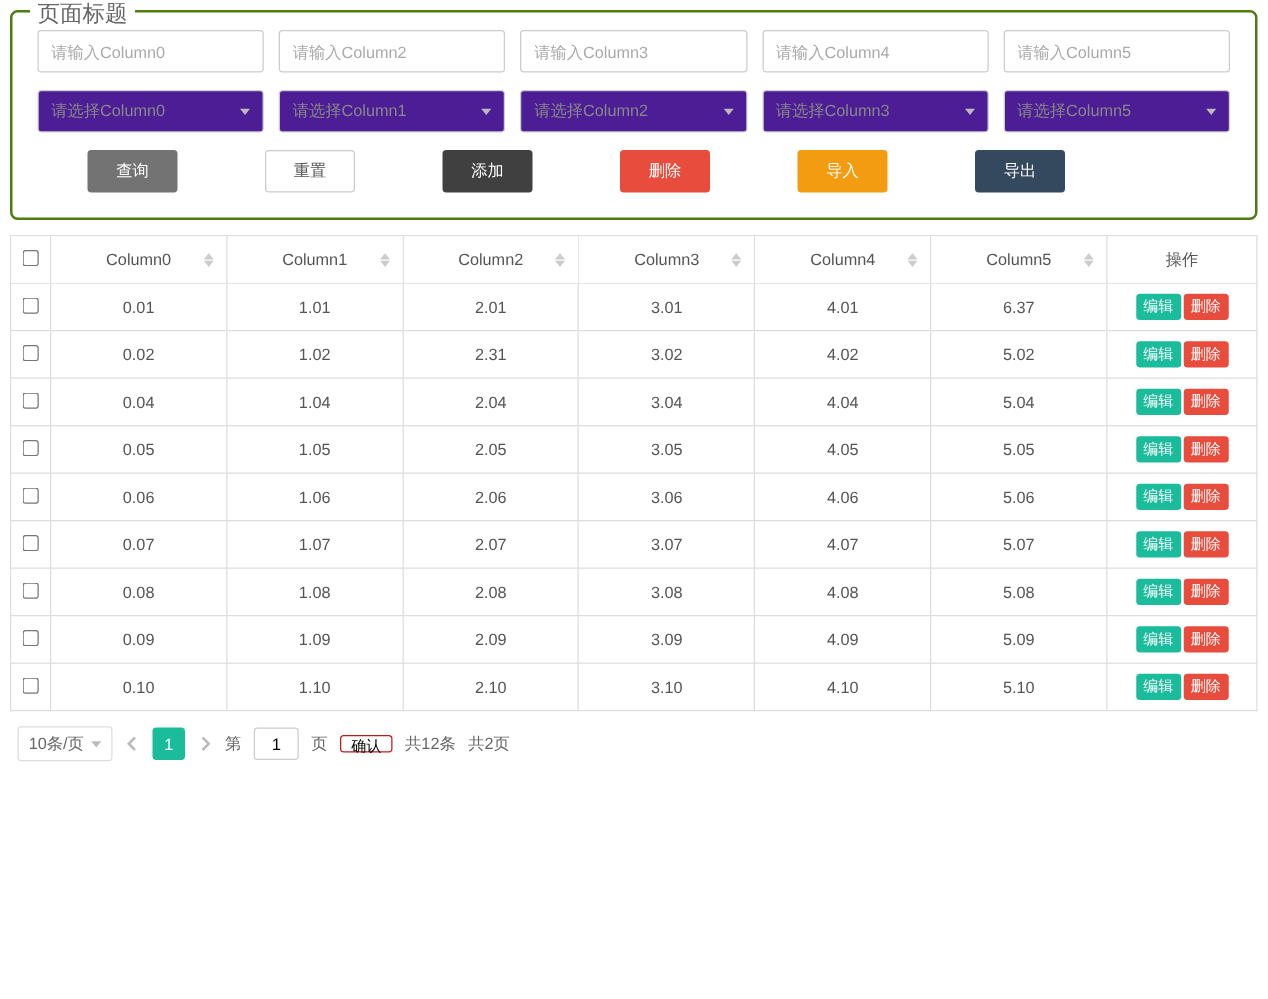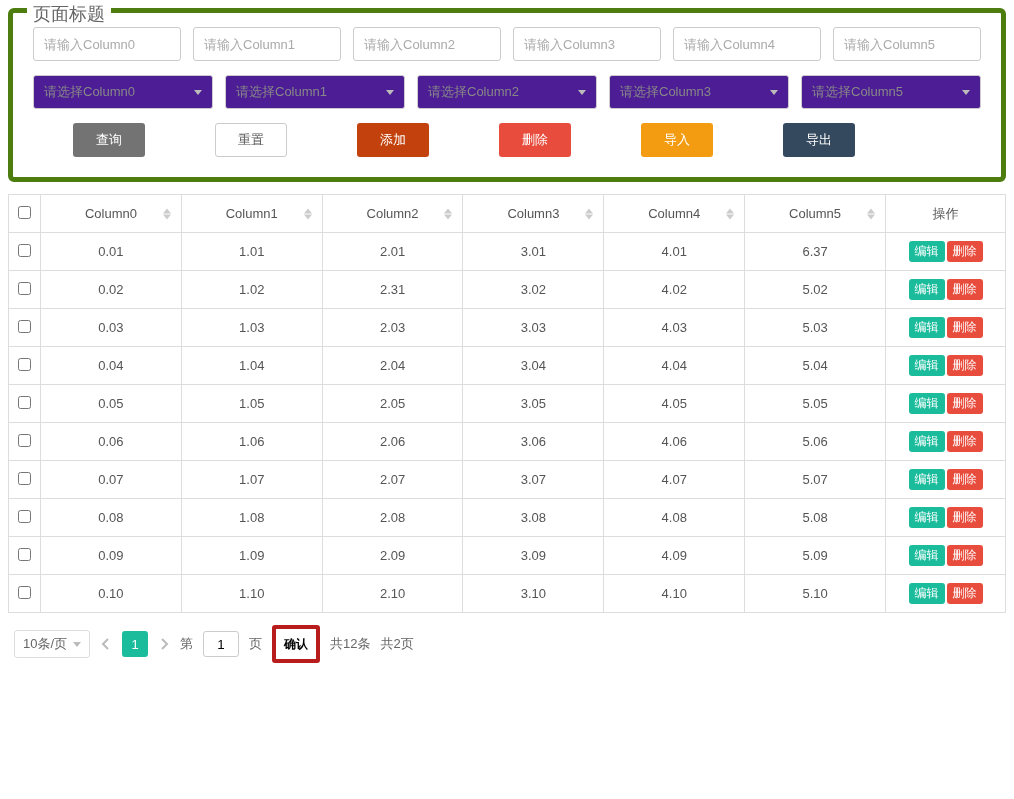--- a/index.html
+++ b/index.html
@@ -1,33 +1,33 @@
 <!DOCTYPE html>
 <html><head>
 <meta charset="utf-8">
 <style>
 * { box-sizing: border-box; margin: 0; padding: 0; }
 body { font-family: "Microsoft YaHei", Arial, sans-serif; font-size: 13px; color: #333; background: #fff; padding: 8px; }
 
-.fieldset { border: 5px solid #4d7c0f; border-radius: 6px; padding: 14px 20px 20px; position: relative; margin-bottom: 12px; }
+.fieldset { border: 2px solid #4d7c0f; border-radius: 6px; padding: 14px 20px 20px; position: relative; margin-bottom: 12px; }
 .fieldset-title { position: absolute; top: -11px; left: 14px; background: #fff; padding: 0 6px; font-size: 18px; color: #666; font-weight: normal; }
 
 .row { display: flex; gap: 12px; margin-bottom: 14px; }
 .row:last-child { margin-bottom: 0; }
 
 .text-input { flex: 1; min-width: 0; height: 34px; border: 1px solid #ccc; border-radius: 3px; padding: 0 10px; font-size: 13px; color: #333; }
 .text-input::placeholder { color: #aaa; }
 
 .select-box { flex: 1; min-width: 0; height: 34px; border: 1px solid #ccc; border-radius: 3px; padding: 0 10px; font-size: 13px; color: #888; display: flex; align-items: center; justify-content: space-between; cursor: pointer; background: #4c1d95; }
 .select-box .caret { width: 0; height: 0; border-left: 4px solid transparent; border-right: 4px solid transparent; border-top: 5px solid #bbb; }
 
 .btn { height: 34px; padding: 0 20px; border: none; border-radius: 3px; font-size: 13px; cursor: pointer; color: #fff; min-width: 72px; }
 .btn-teal { background: #737373; }
 .btn-white { background: #fff; color: #555; border: 1px solid #ccc; }
-.btn-blue { background: #c2410c; }
+.btn-blue { background: #404040; }
 .btn-red { background: #E74C3C; }
 .btn-orange { background: #F39C12; }
 .btn-dark { background: #34495E; }
 .toolbar-row { display: flex; gap: 70px; padding-left: 40px; }
 
 .table { width: 100%; border-collapse: collapse; }
 .table th, .table td { border: 1px solid #ddd; text-align: center; height: 38px; font-size: 13px; font-weight: normal; }
 .table th { background: #fff; color: #555; position: relative; }
 .table td { color: #555; }
 .check-col { width: 32px; }
@@ -44,31 +44,30 @@
 
 input[type=checkbox] { width: 13px; height: 13px; }
 
 .pager { display: flex; align-items: center; gap: 10px; margin-top: 12px; padding-left: 6px; color: #666; }
 .page-size { border: 1px solid #ddd; border-radius: 3px; height: 28px; padding: 0 8px; display: flex; align-items: center; gap: 6px; cursor: pointer; }
 .page-size .caret { width: 0; height: 0; border-left: 4px solid transparent; border-right: 4px solid transparent; border-top: 5px solid #bbb; }
 .arrow { width: 12px; height: 12px; display: inline-block; cursor: pointer; }
 .arrow svg { display: block; }
 .page-num { background: #1ABC9C; color: #fff; width: 26px; height: 26px; border-radius: 3px; display: flex; align-items: center; justify-content: center; }
 .page-input { width: 36px; height: 26px; border: 1px solid #ccc; border-radius: 3px; text-align: center; }
-.confirm-btn { height: 38px; border: 4px solid #b91c1c; background: #fff; border-radius: 3px; padding: 0 8px; cursor: pointer; font-size: 12px; font-weight: bold; }
+.confirm-btn { height: 14px; border: 1px solid #b91c1c; background: #fff; border-radius: 3px; padding: 0 8px; cursor: pointer; font-size: 12px; }
 </style>
 </head>
 <body>
 
 <div class="fieldset">
   <div class="fieldset-title">页面标题</div>
 
   <div class="row" id="input-row">
       <input class="text-input" placeholder="请输入Column0" style="">
-      <input class="text-input" placeholder="请输入Column1" style="">
       <input class="text-input" placeholder="请输入Column2" style="">
       <input class="text-input" placeholder="请输入Column3" style="">
       <input class="text-input" placeholder="请输入Column4" style="">
       <input class="text-input" placeholder="请输入Column5" style="">
     </div>
   <div class="row" id="select-row">
       <div class="select-box">
         <span>请选择Column0</span>
         <span class="caret"></span>
       </div>
@@ -143,30 +142,20 @@
         <td class="action-col"><span class="mini-btn mini-teal">编辑</span><span class="mini-btn mini-red">删除</span></td>
       </tr>
       <tr>
         <td class="check-col"><input type="checkbox" style=""></td>
         <td>0.02</td>
         <td>1.02</td>
         <td>2.31</td>
         <td>3.02</td>
         <td>4.02</td>
         <td>5.02</td>
-        <td class="action-col"><span class="mini-btn mini-teal">编辑</span><span class="mini-btn mini-red">删除</span></td>
-      </tr>
-      <tr>
-        <td class="check-col"><input type="checkbox" style=""></td>
-        <td>0.03</td>
-        <td>1.03</td>
-        <td>2.03</td>
-        <td>3.03</td>
-        <td>4.03</td>
-        <td>5.03</td>
         <td class="action-col"><span class="mini-btn mini-teal">编辑</span><span class="mini-btn mini-red">删除</span></td>
       </tr>
       <tr>
         <td class="check-col"><input type="checkbox" style=""></td>
         <td>0.04</td>
         <td>1.04</td>
         <td>2.04</td>
         <td>3.04</td>
         <td>4.04</td>
         <td>5.04</td>

